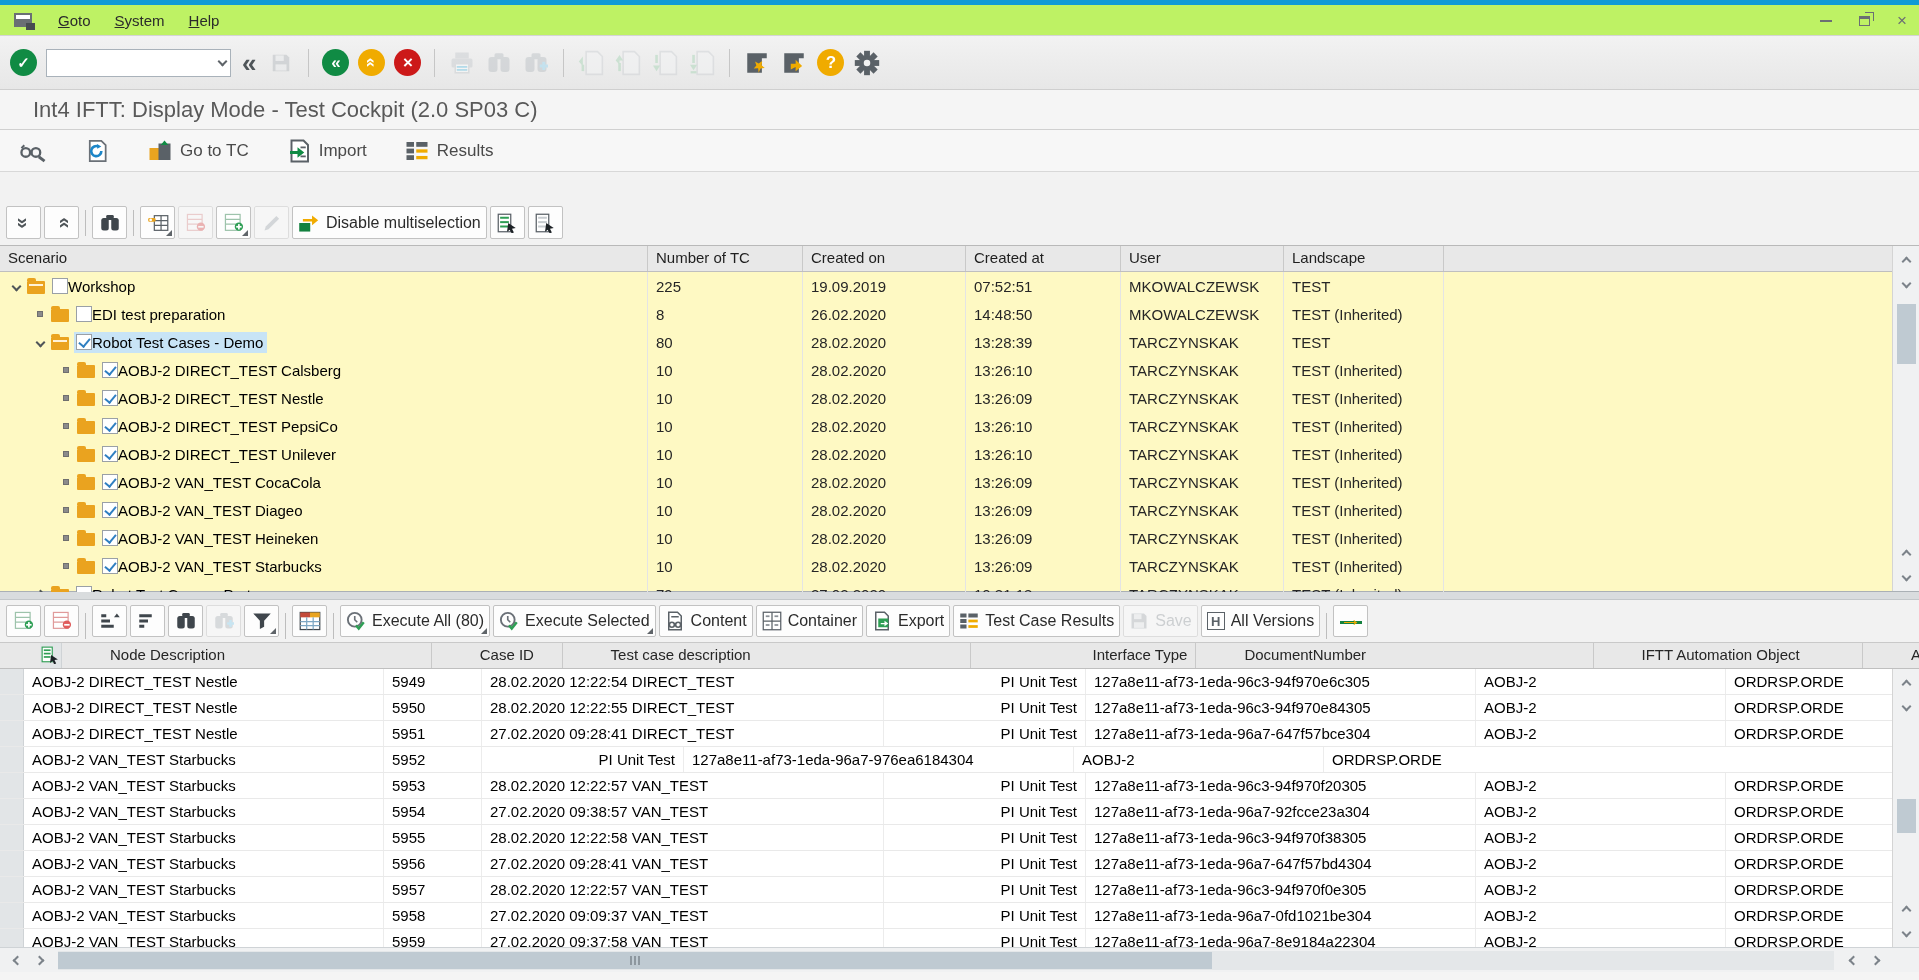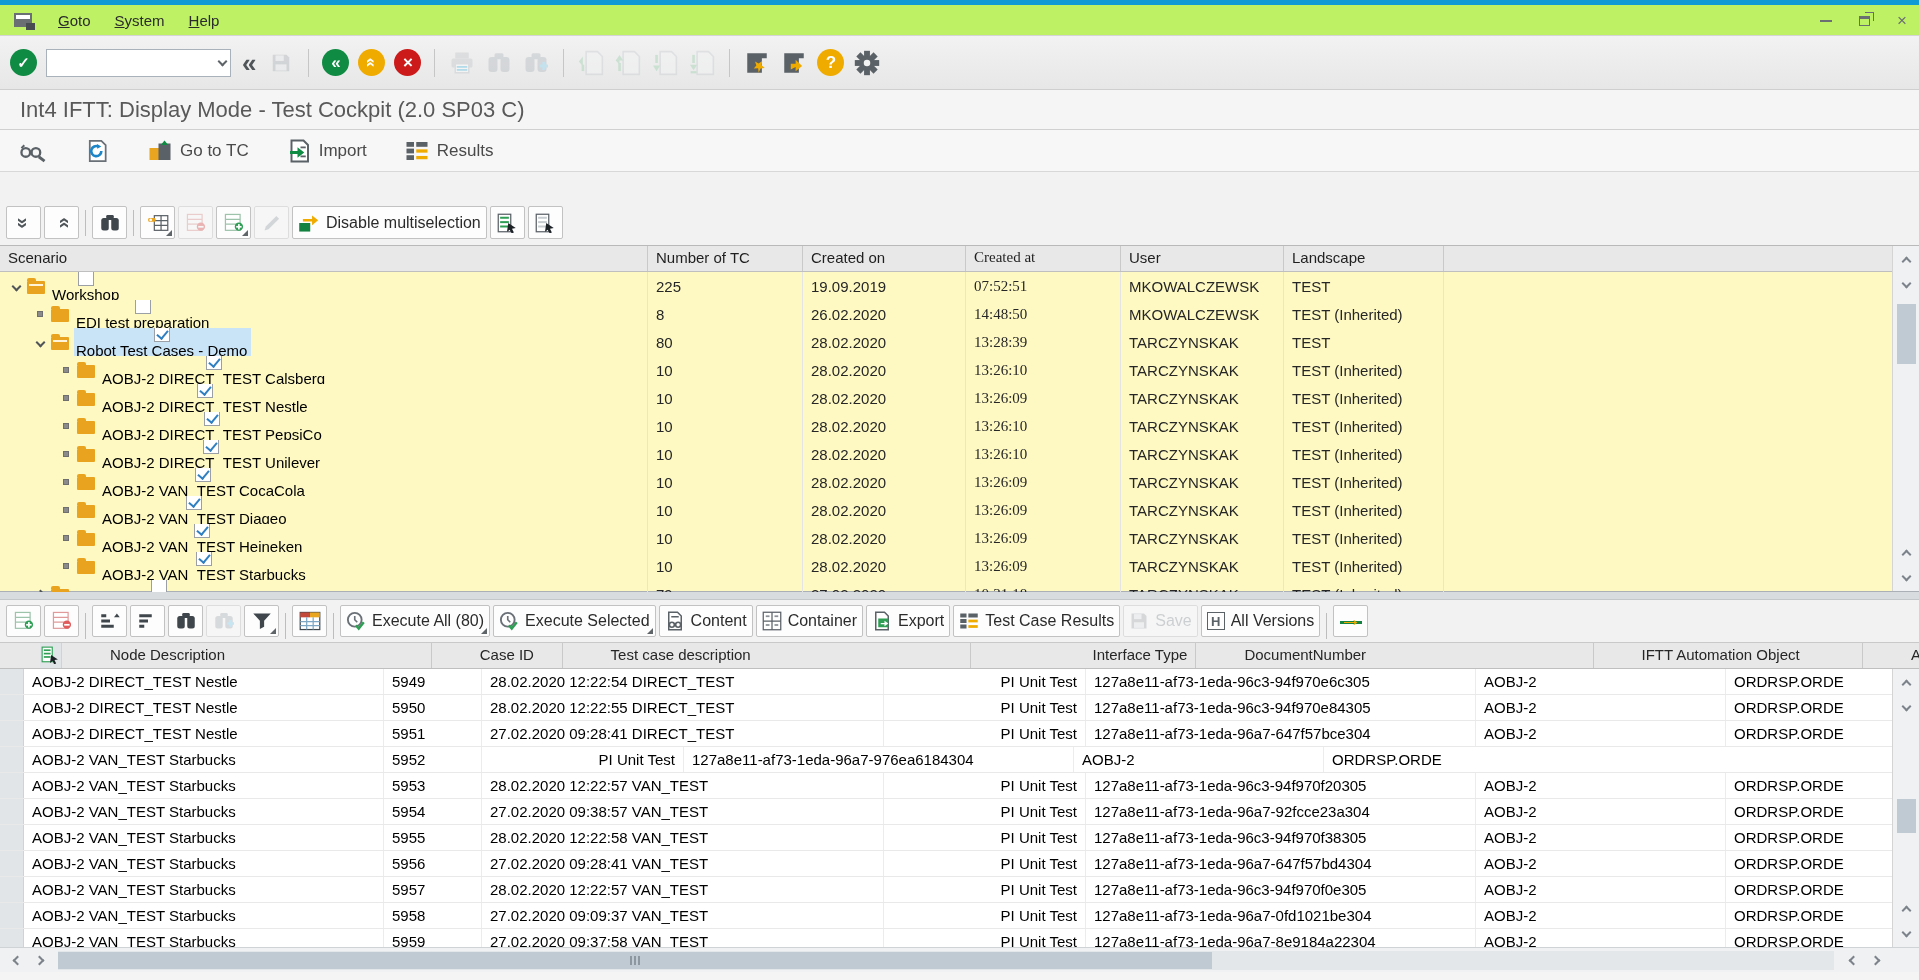--- a/index.html
+++ b/index.html
@@ -28,51 +28,51 @@
   .rot90{transform:rotate(90deg);}
   .rotm90{transform:rotate(-90deg);}
   .cmdwrap{display:flex;align-items:center;border:1px solid #a9b2ba;background:#fff;height:28px;width:185px;padding:0 4px;}
   .cmd{border:none;outline:none;flex:1;min-width:0;font:14px "Liberation Sans",sans-serif;background:transparent;}
   .chvs{display:inline-block;width:7px;height:7px;border-right:2px solid #5f6469;border-bottom:2px solid #5f6469;transform:rotate(45deg);margin-top:-3px;}
   .bigchv{font-size:26px;font-weight:bold;color:#4f5559;line-height:0;margin:0 2px;}
   .sep{width:1px;height:28px;background:#c6c6c6;margin:0 4px;flex:none;}
   .tbi{width:28px;height:28px;display:flex;align-items:center;justify-content:center;flex:none;}
   .dis{opacity:.42;}
   
-  .titlebar{height:40px;background:#f5f5f5;border-bottom:1px solid #d0d0d0;display:flex;align-items:center;padding:0 20px;}
+  .titlebar{height:40px;background:#f5f5f5;border-bottom:1px solid #d0d0d0;display:flex;align-items:center;padding:0 33px;}
   .title{font-size:22px;color:#595959;}
   
   .appbar{height:42px;background:#f7f7f7;border-bottom:1px solid #d8d8d8;display:flex;align-items:center;padding:0 14px;gap:26px;}
   .abtn{display:flex;align-items:center;gap:8px;font-size:17px;color:#4a4a4a;background:none;border:none;font-family:"Liberation Sans",sans-serif;}
   
   .treebar{height:73px;background:#f2f2f2;display:flex;align-items:flex-end;padding:0 6px 6px 6px;gap:3px;}
   .tbtn{height:33px;min-width:35px;background:#fdfdfd;border:1px solid #c2c2c2;border-radius:2px;display:flex;align-items:center;justify-content:center;position:relative;padding:0 5px;font-size:16px;color:#2b2b2b;font-family:"Liberation Sans",sans-serif;gap:6px;}
   .dd::after{content:"";position:absolute;right:2px;bottom:2px;border-left:6px solid transparent;border-bottom:6px solid #5f6469;}
   .tsep{width:1px;height:26px;background:#bdbdbd;margin:0 3px 3px 3px;align-self:flex-end;}
   
   .treepanel{height:346px;background:#fef9c3;border-top:1px solid #b9b9b9;position:relative;}
   .thead{height:26px;background:#e8e8e8;border-bottom:1px solid #bfbfbf;display:flex;font-size:15px;color:#1f1f1f;}
   .hc{padding:3px 8px;border-right:1px solid #c9c9c9;white-space:nowrap;overflow:hidden;}
   .tbody{height:320px;overflow:hidden;}
   .trow{height:28px;display:flex;align-items:stretch;font-size:15px;}
   .tcell{border-right:1px solid #e4e4e4;padding:0 8px;display:flex;align-items:center;white-space:nowrap;overflow:hidden;}
-  .c1{width:648px;}.c2{width:155px;}.c3{width:163px;}.c4{width:155px;font-family:Liberation Serif, serif;}.c5{width:163px;}.c6{width:160px;}.cf{flex:1;border-right:none;}
+  .c1{width:648px;}.c2{width:155px;}.c3{width:163px;}.c4{width:155px;}.c5{width:163px;}.c6{width:160px;}.cf{flex:1;border-right:none;}
   .indent{flex:none;width:0;}
   .trow[data-level="1"] .indent{width:24px;}
   .trow[data-level="2"] .indent{width:50px;}
   .expander{width:16px;flex:none;display:flex;align-items:center;justify-content:center;}
   .exp-chv{display:none;width:7px;height:7px;border-right:2px solid #4f5559;border-bottom:2px solid #4f5559;}
   .trow[data-state="expanded"] .exp-chv{display:inline-block;transform:rotate(45deg);}
   .trow[data-state="collapsed"] .exp-chv{display:inline-block;transform:rotate(-45deg);}
   .exp-bullet{display:none;width:6px;height:6px;background:#8b8b8b;border:1px solid #6f6f6f;}
   .trow[data-state="leaf"] .exp-bullet{display:inline-block;}
   .folder{width:18px;height:13px;background:#eaa31f;border-radius:1px;position:relative;margin:2px 5px 0 3px;flex:none;}
   .folder::before{content:"";position:absolute;top:-3px;left:0;width:9px;height:3px;background:#eaa31f;border-radius:2px 2px 0 0;}
   .trow[data-state="expanded"] .folder::after{content:"";position:absolute;left:2px;top:3px;right:2px;height:2px;background:#fff3d8;}
-  .selwrap{display:flex;align-items:center;padding:2px 4px 2px 2px;gap:0;flex-direction:column;}
+  .selwrap{display:flex;align-items:center;padding:2px 4px 2px 2px;gap:0;}
   .trow[data-selected="true"] .selwrap{background:#c8e4f6;}
   .cb{width:16px;height:16px;background:#fff;border:1px solid #9aa0a6;flex:none;position:relative;}
   .cb::after{content:"";position:absolute;left:4px;top:1px;width:5px;height:9px;border-right:2.5px solid #2f7fc1;border-bottom:2.5px solid #2f7fc1;transform:rotate(40deg);display:none;}
   .trow[data-checked="true"] .cb::after{display:block;}
   .tlabel{color:#000;}
   
   .vscroll{position:absolute;top:0;right:0;width:27px;bottom:0;background:#f0f1f2;border-left:1px solid #d4d4d4;display:flex;flex-direction:column;align-items:center;}
   .sbtn{width:27px;height:26px;display:flex;align-items:center;justify-content:center;}
   .sa{display:inline-block;width:7px;height:7px;border-right:2px solid #7c838a;border-bottom:2px solid #7c838a;}
   .sa.up{transform:rotate(-135deg);margin-top:4px;}

